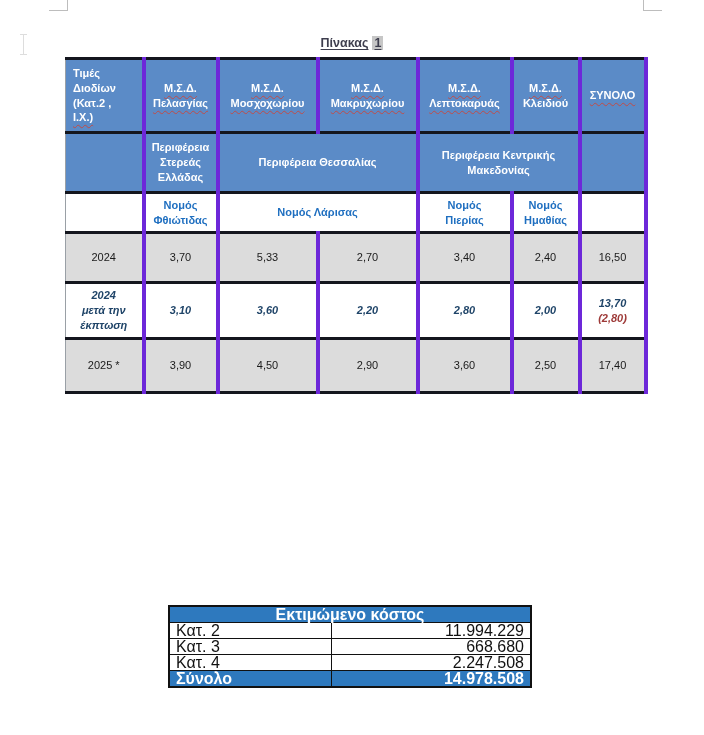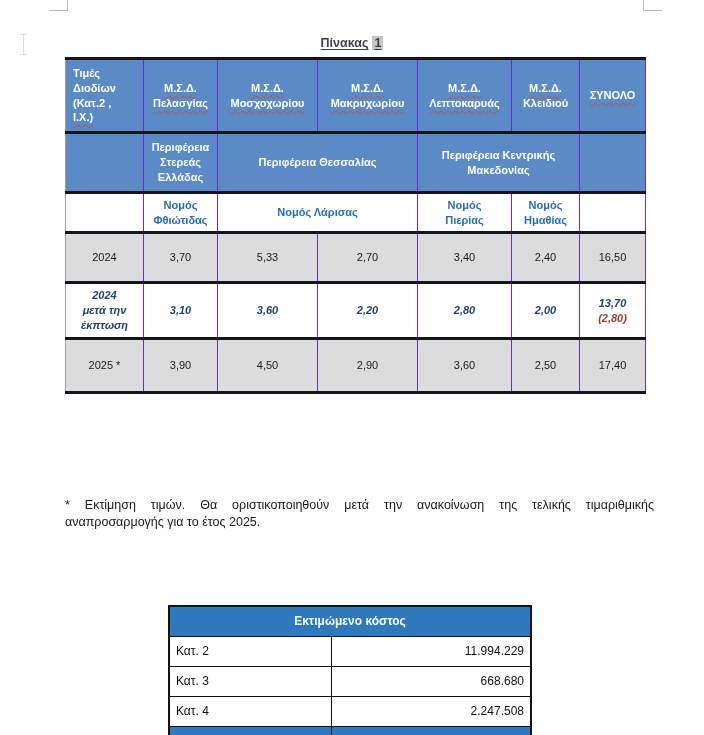--- a/index.html
+++ b/index.html
@@ -28,42 +28,42 @@
     font-size:12.5px;font-weight:700;color:var(--title_text);}
   .tbl-title .u{text-decoration:underline;text-underline-offset:2px;}
   .tbl-title .num{background:var(--title_gray_highlight);margin-left:4px;padding:0 2px;}
   #title1{top:36px;} #title2{top:571px;}
 
   
   table{border-collapse:collapse;table-layout:fixed;}
   #t1{position:absolute;left:65px;top:57px;
     border-left:1px solid #50555E;border-right:1px solid #50555E;border-bottom:3px solid #14161E;}
   #t1 tr{border-top:3px solid #14161E;}
-  #t1 td{border-left:1px solid #9AA0A6;border-right:1px solid #6d28d9;
+  #t1 td{border-left:1px solid #9AA0A6;border-right:4px solid #6d28d9;
     vertical-align:middle;text-align:center;padding:2px 3px;font-size:11px;line-height:1.35;}
   #t1 .blue{background:var(--table1_blue);color:#fff;font-weight:700;}
   #t1 .left{text-align:left;padding-left:7px;}
   #t1 .nomos{color:var(--nomos_blue);font-weight:700;}
   #t1 tr.gray td{background:var(--row_gray);color:#1A1A1A;}
   #t1 tr.disc td{background:#fff;color:var(--value_navy);font-weight:700;font-style:italic;}
   #t1 .rednote{color:var(--value_red);}
   .pre{white-space:pre-line;}
   .blk{display:block;}
   .sq{text-decoration:underline;text-decoration-style:wavy;
       text-decoration-color:var(--spellcheck_red);text-decoration-thickness:1px;
       text-underline-offset:3px;}
 
   
   .footnote{position:absolute;left:65px;top:497px;width:589px;
     font-size:12.5px;color:#191919;line-height:17px;}
   .footnote .l1{text-align:justify;text-align-last:justify;}
 
   
   #t2{position:absolute;left:168px;top:605px;border:2px solid #111;}
-  #t2 td{border:1px solid #111;font-size:12px;height:15px;padding:7px 6px;
+  #t2 td{border:1px solid #111;font-size:16px;height:15px;padding:0 6px;
     vertical-align:middle;color:#111;line-height:15px;}
   #t2 .hdr{background:var(--table2_blue);color:#fff;font-weight:700;}
   #t2 .ctr{text-align:center;}
   #t2 .rt{text-align:right;}
   #t2 .it{font-style:italic;font-weight:400;margin-left:3px;}
 </style>
 </head>
 <body>
 
 <div class="page">
@@ -173,24 +173,20 @@
       <td>3,90</td>
       <td>4,50</td>
       <td>2,90</td>
       <td>3,60</td>
       <td>2,50</td>
       <td>17,40</td>
     </tr>
   </tbody>
     </table>
 
-  <div class="footnote">
-    <div class="l1">* Εκτίμηση τιμών. Θα οριστικοποιηθούν μετά την ανακοίνωση της τελικής τιμαριθμικής</div>
-    <div class="l2">αναπροσαρμογής για το έτος 2025.</div>
-  </div>
 
 
   <table id="t2">
     <colgroup>
         <col style="width:162px">
         <col style="width:200px">
       </colgroup>
     <tbody>
         <tr>
       <td class="hdr ctr" colspan="2">Εκτιμώμενο κόστος</td>

